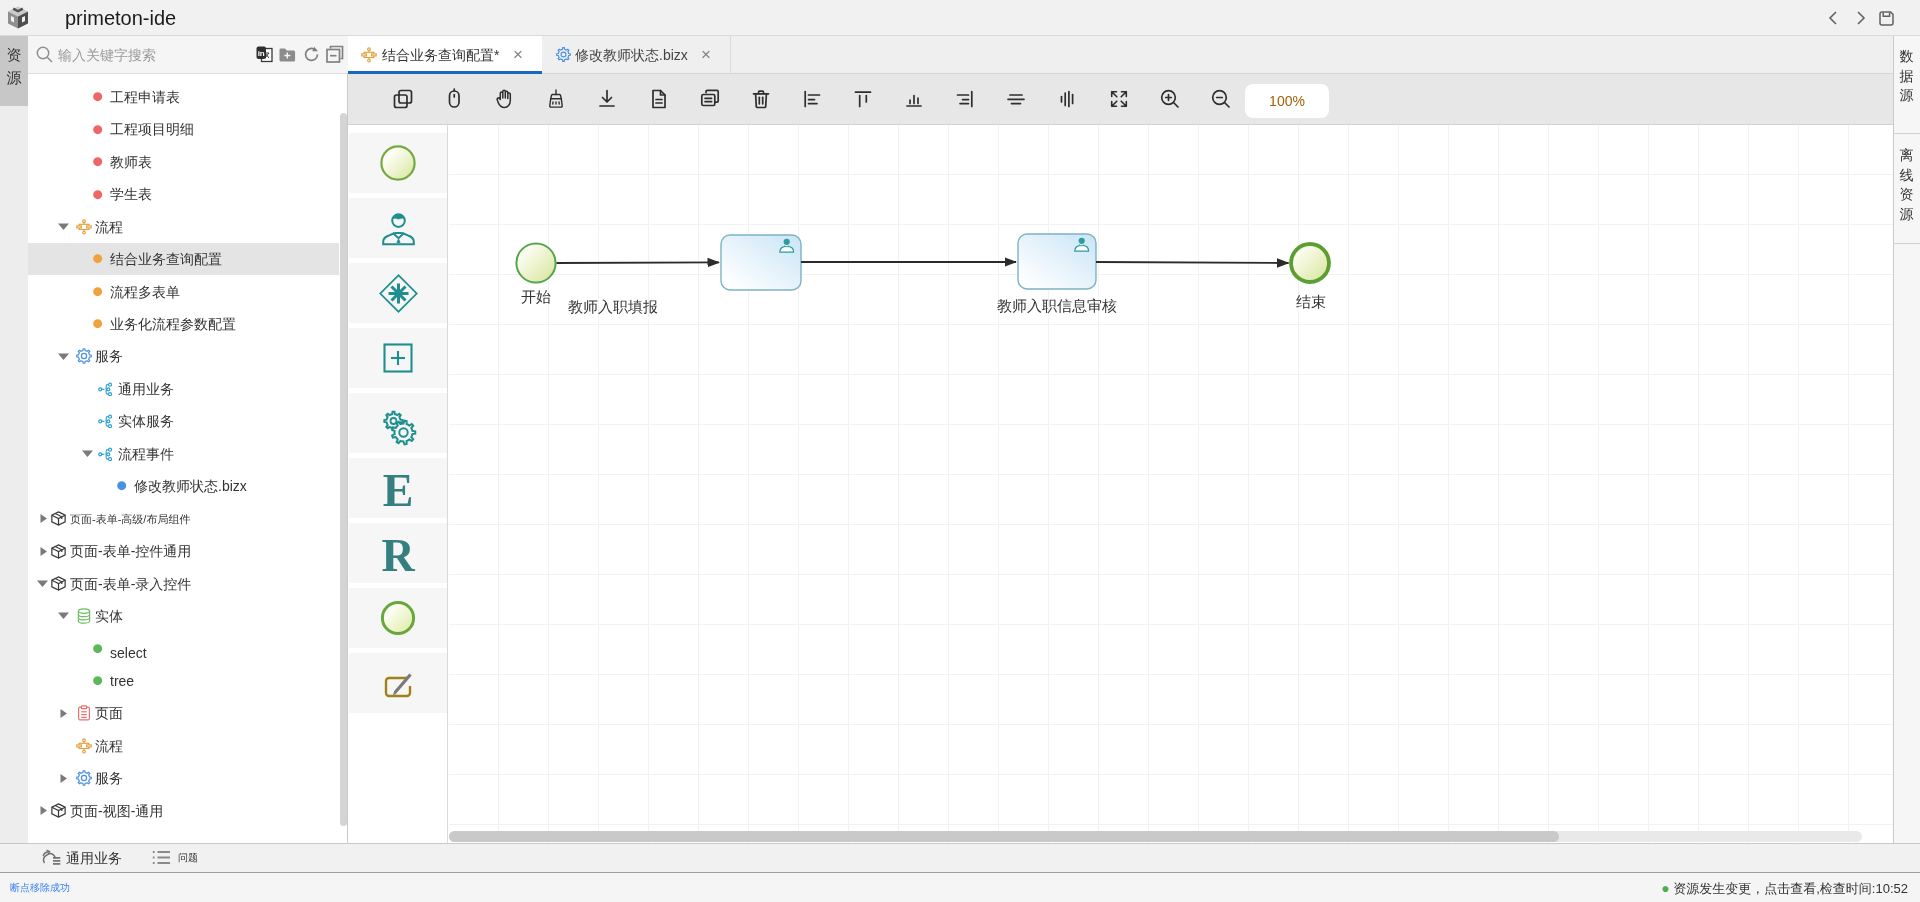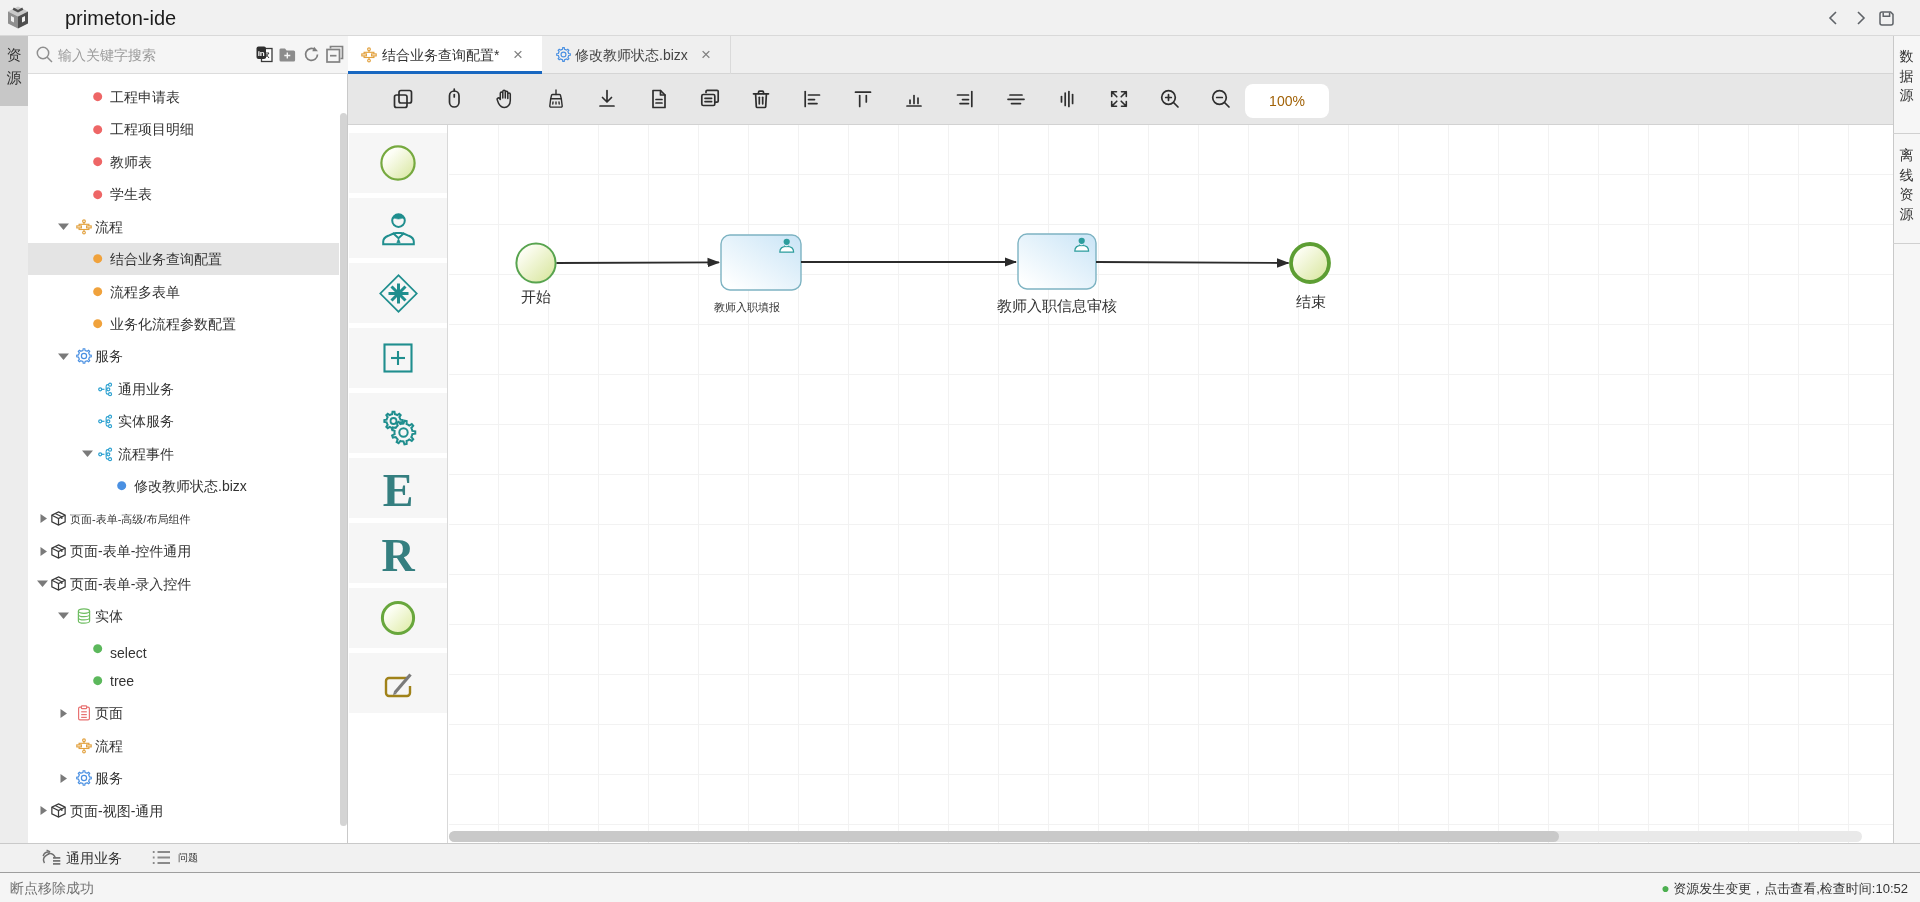--- a/index.html
+++ b/index.html
@@ -509,21 +509,21 @@
     <rect x="569" y="109" width="78" height="55" rx="9" fill="url(#tg)" stroke="#7db3c2" stroke-width="1.4"></rect>
     <g transform="translate(624.000000,111.500000)">
       <circle cx="8.7" cy="4.3" r="3.1" fill="#2d9d9d"></circle>
 <path d="M1.8,14.6 c0,-3.9 2.8,-5.8 6.9,-5.8 s6.9,1.9 6.9,5.8 z" fill="#fff" stroke="#2d9d9d" stroke-width="1.2"></path>
 <path d="M6.3,8.1 a3.1,3.1 0 0 0 4.8,0" fill="#fff" stroke="#2d9d9d" stroke-width="0.9"></path>
     </g>
     <line x1="647" y1="137" x2="839.5" y2="138" stroke="#2b2b2b" stroke-width="1.9" marker-end="url(#ah)"></line>
     <circle cx="861" cy="138" r="19" fill="url(#sg)" stroke="#5d9e33" stroke-width="3.8"></circle>
   </svg>
 <div class="txt" style="left:336px;top:287px;width:400px;text-align:center;font-size:15px;line-height:20px;color:#333">开始</div>
-<div class="txt" style="left:547px;top:297px;width:400px;text-align:center;font-size:11px;line-height:20px;color:#333">教师入职填报</div>
+<div class="txt" style="left:568px;top:297px;width:400px;font-size:15px;line-height:20px;color:#333">教师入职填报</div>
 <div class="txt" style="left:857px;top:296px;width:400px;text-align:center;font-size:15px;line-height:20px;color:#333">教师入职信息审核</div>
 <div class="txt" style="left:1111px;top:292px;width:400px;text-align:center;font-size:15px;line-height:20px;color:#333">结束</div>
 
 <div class="abs" style="left:449px;top:831px;width:1413px;height:11px;background:#e9e9e9;border-radius:5.5px"></div>
 <div class="abs" style="left:449px;top:831px;width:1110px;height:11px;background:#c9c9c9;border-radius:5.5px"></div>
 <div class="abs" style="left:1893px;top:36px;width:27px;height:807px;background:#f6f6f6;border-left:1px solid #c9c9c9"></div>
 <div class="abs" style="left:1893px;top:133px;width:27px;height:1px;background:#d0d0d0"></div>
 <div class="abs" style="left:1893px;top:243px;width:27px;height:1px;background:#d0d0d0"></div>
 <div class="abs" style="left:1893px;top:47px;width:27px;height:60px;font-size:14px;line-height:19.5px;text-align:center;color:#333">数<br>据<br>源</div>
 <div class="abs" style="left:1893px;top:146px;width:27px;height:78px;font-size:14px;line-height:19.5px;text-align:center;color:#333">离<br>线<br>资<br>源</div>
@@ -547,13 +547,13 @@
       <line x1="5.5" y1="13" x2="18" y2="13"></line>
       <line x1="0.8" y1="2" x2="2.6" y2="2"></line>
       <line x1="0.8" y1="7.5" x2="2.6" y2="7.5"></line>
       <line x1="0.8" y1="13" x2="2.6" y2="13"></line>
     </g>
   </svg>
 
 <div class="txt" style="left:66px;top:848px;font-size:14px;line-height:20px;color:#333;">通用业务</div>
 <div class="txt" style="left:178px;top:848px;font-size:10px;line-height:20px;color:#333;">问题</div>
 <div class="abs" style="left:0;top:872px;width:1920px;height:30px;background:#f5f5f5;border-top:1px solid #9e9e9e"></div>
-<div class="txt" style="left:10px;top:878px;font-size:14px;line-height:20px;color:#737373;">断点移除成功</div>
+<div class="txt" style="left:10px;top:878px;font-size:10px;line-height:20px;color:#3b82f6;">断点移除成功</div>
 <div class="txt" style="right:12px;top:878px;font-size:13px;line-height:20px;color:#333"><span style="color:#4caf50;font-size:14px;">●</span> 资源发生变更，点击查看,检查时间:10:52</div>
 </body></html>

